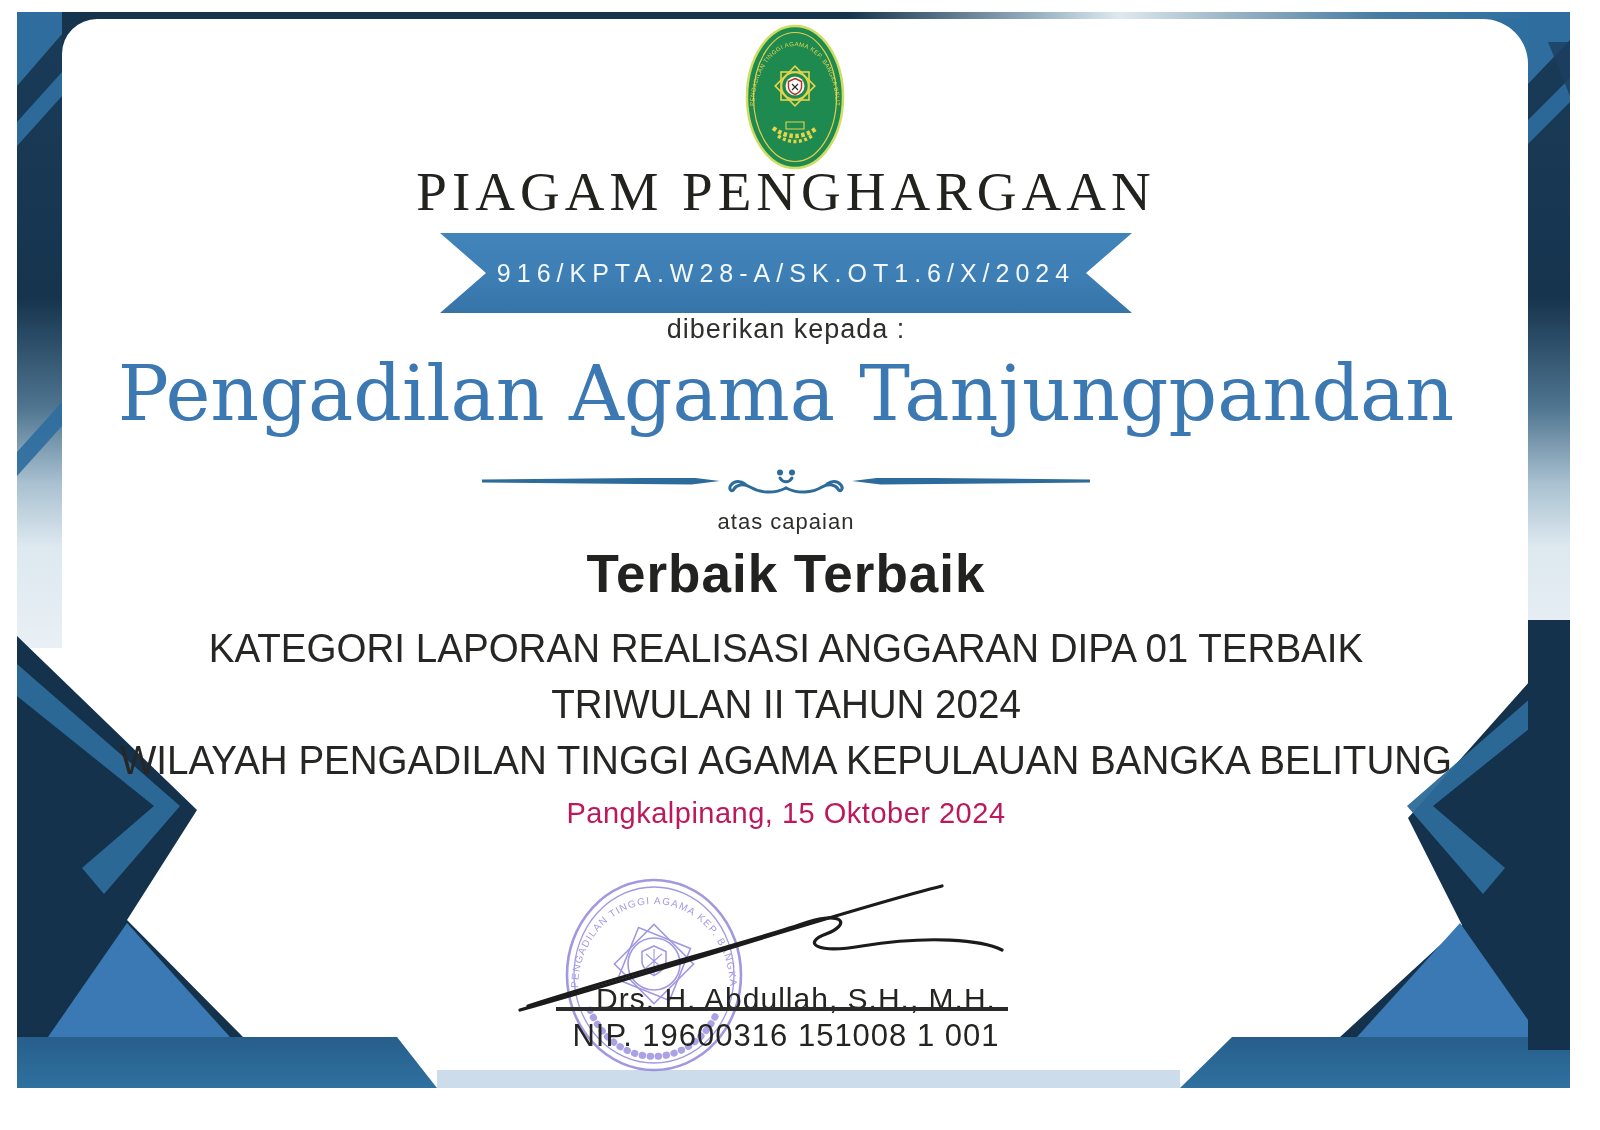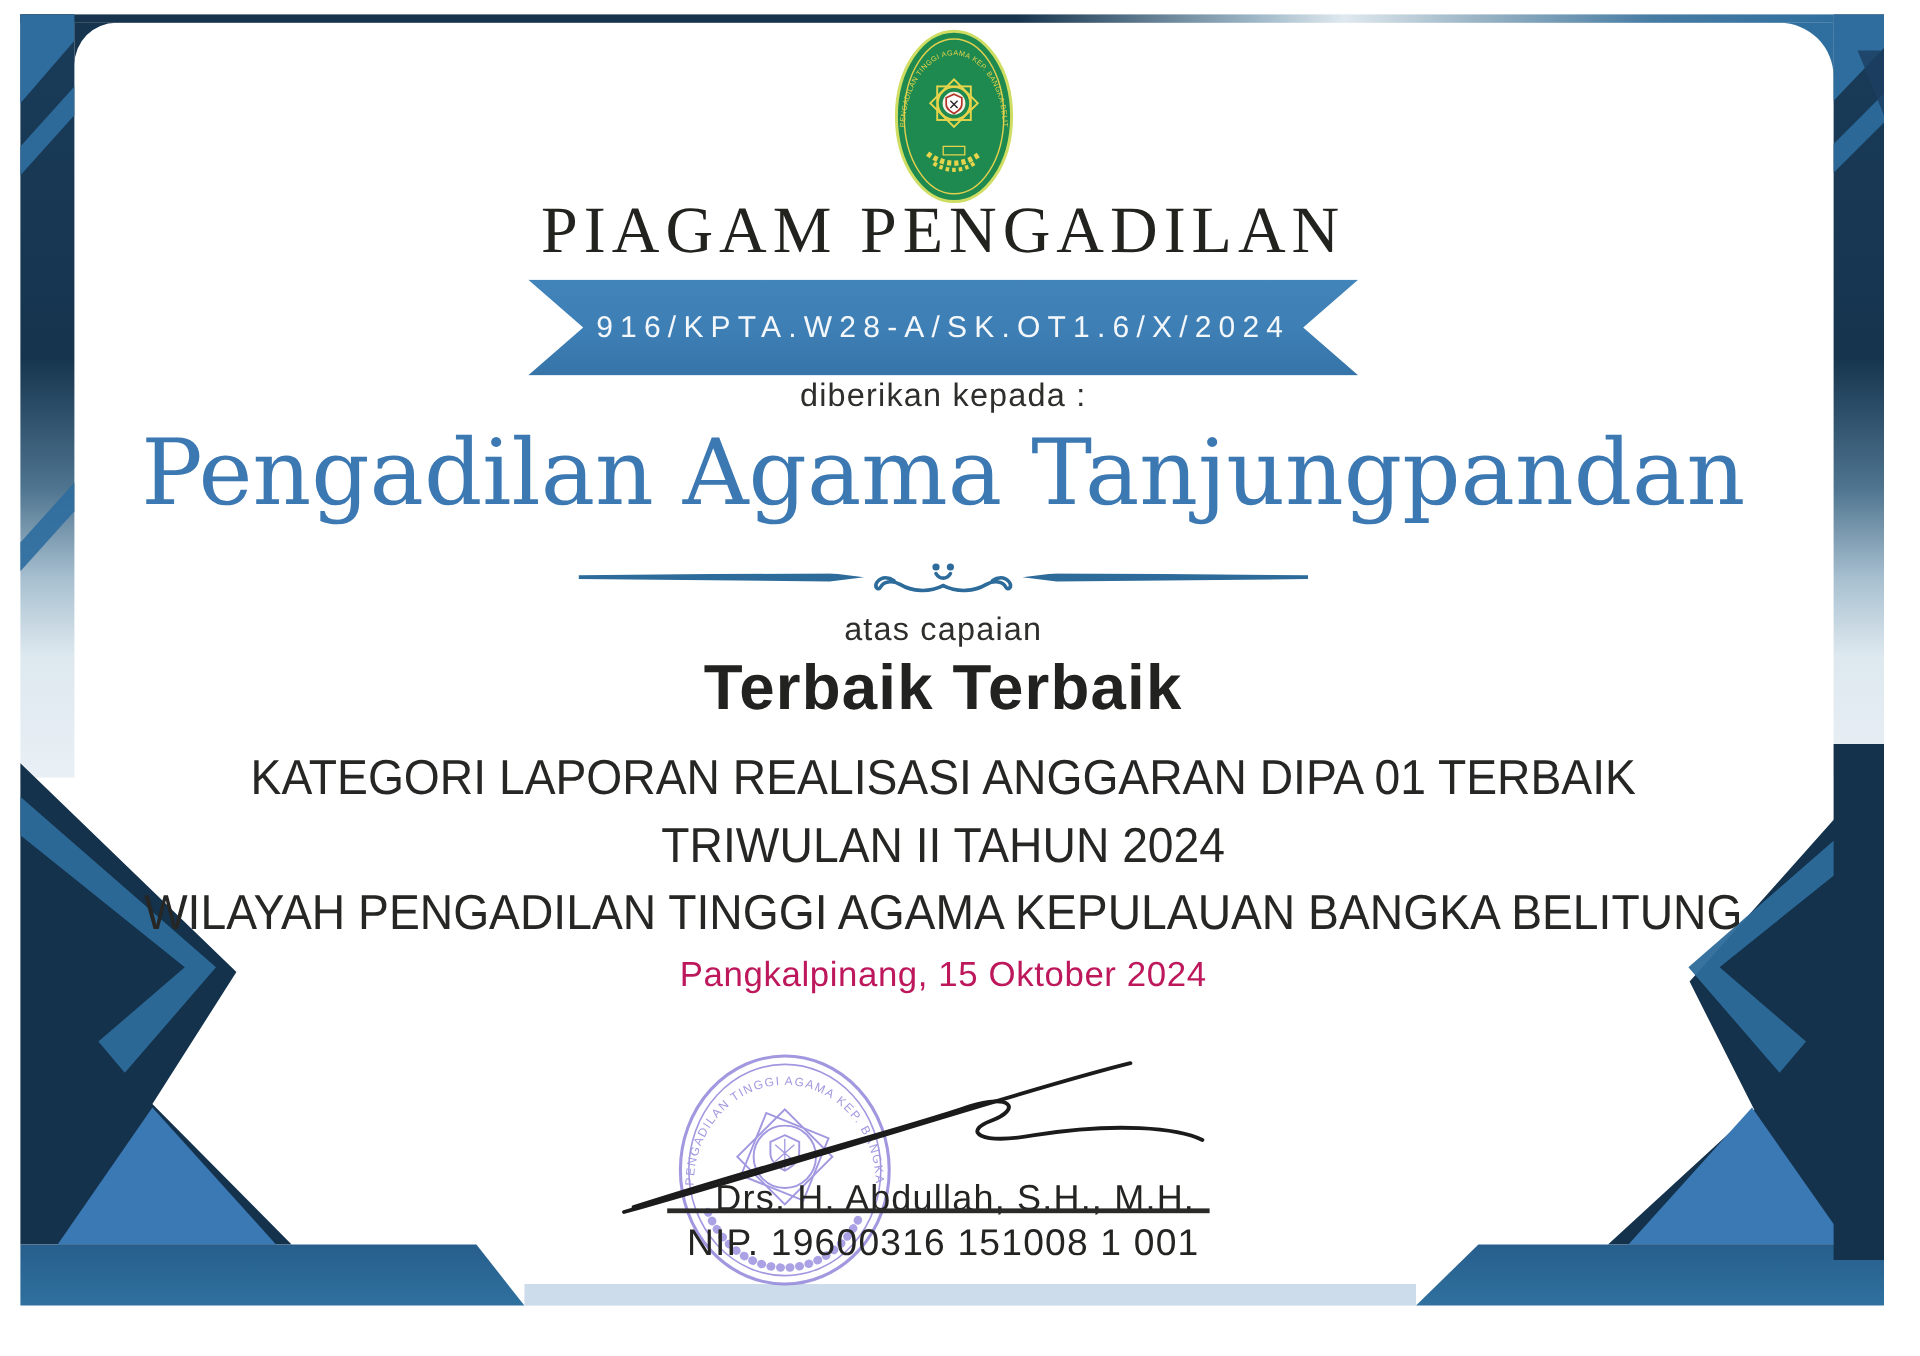--- a/index.html
+++ b/index.html
@@ -41,21 +41,21 @@
     font-family:"DejaVu Serif",serif;
     font-size:76px;color:#3c78b2;letter-spacing:0px;
   }
   .divider{
     position:absolute;top:463px;left:0;right:28px;height:36px;
     display:flex;align-items:center;justify-content:center;gap:6px;z-index:5;
   }
   .div-line{height:7px;width:238px;background:#2d6b9a;}
   .div-line.l{clip-path:polygon(0 28%,88% 0,100% 50%,88% 100%,0 72%);}
   .div-line.r{clip-path:polygon(12% 0,100% 28%,100% 72%,12% 100%,0 50%);}
-  .atas{top:509px;font-size:27px;letter-spacing:1px;color:#2e2e2c;}
+  .atas{top:509px;font-size:22px;letter-spacing:1px;color:#2e2e2c;}
   .achievement{
     top:543px;font-size:53px;font-weight:700;letter-spacing:1px;color:#222220;
   }
   .categories{
     top:620px;font-size:41px;line-height:56px;color:#262624;
     letter-spacing:0px;transform:scaleX(.94);transform-origin:50% 0;
     font-weight:400;
   }
   .placedate{top:797px;font-size:29px;color:#be185d;letter-spacing:.5px;}
   .signer-title{top:834px;font-size:29px;color:#2b2b29;letter-spacing:.5px;}
@@ -154,21 +154,21 @@
     <circle cx="50" cy="62" r="9.5" fill="#f6f2e7"></circle>
     <path d="M50 54.5 l6.5 3 v5.5 c0 4.5 -6.5 7.5 -6.5 7.5 c0 0 -6.5 -3 -6.5 -7.5 v-5.5 z" fill="#ffffff" stroke="#b23327" stroke-width="1.4"></path>
     <path d="M47 60 l6 6 M53 60 l-6 6" stroke="#2b2b2b" stroke-width="1.2"></path>
     <g stroke="#e6d44c" fill="none">
       <path d="M28 104 Q50 120 72 104" stroke-width="4.5" stroke-dasharray="3.5 2.5"></path>
       <path d="M33 112 Q50 123 67 112" stroke-width="3.5" stroke-dasharray="3 2.5"></path>
       <path d="M41 98 h18 v7 h-18 z" stroke-width="1.1"></path>
     </g>
   </svg>
 
-  <div class="centerline cert-title">PIAGAM PENGADILAN</div>
+  <div class="centerline cert-title">PIAGAM PENGHARGAAN</div>
 
   <div class="ribbon">
     <span class="ribbon-text">916/KPTA.W28-A/SK.OT1.6/X/2024</span>
   </div>
 
   <div class="centerline given">diberikan kepada :</div>
 
   <div class="centerline recipient">Pengadilan Agama Tanjungpandan</div>
 
   <div class="divider">

